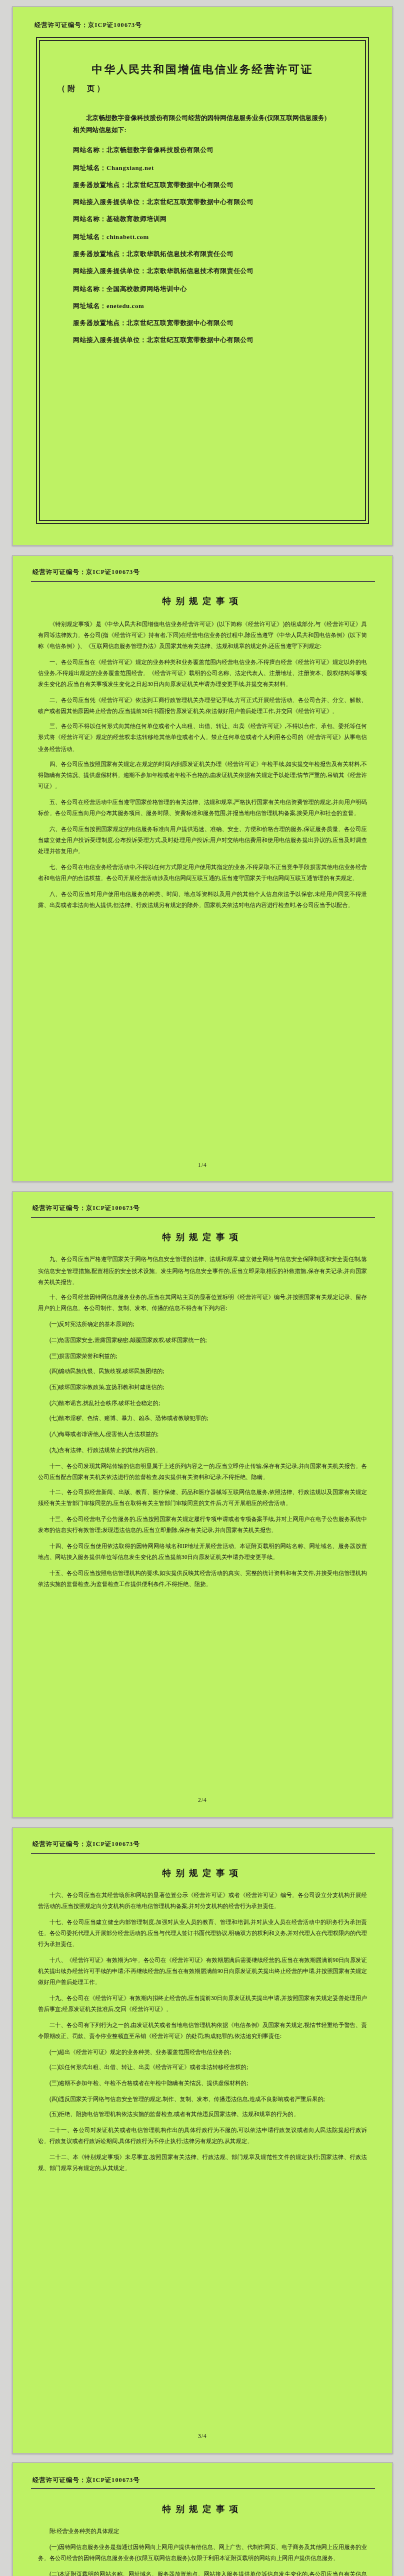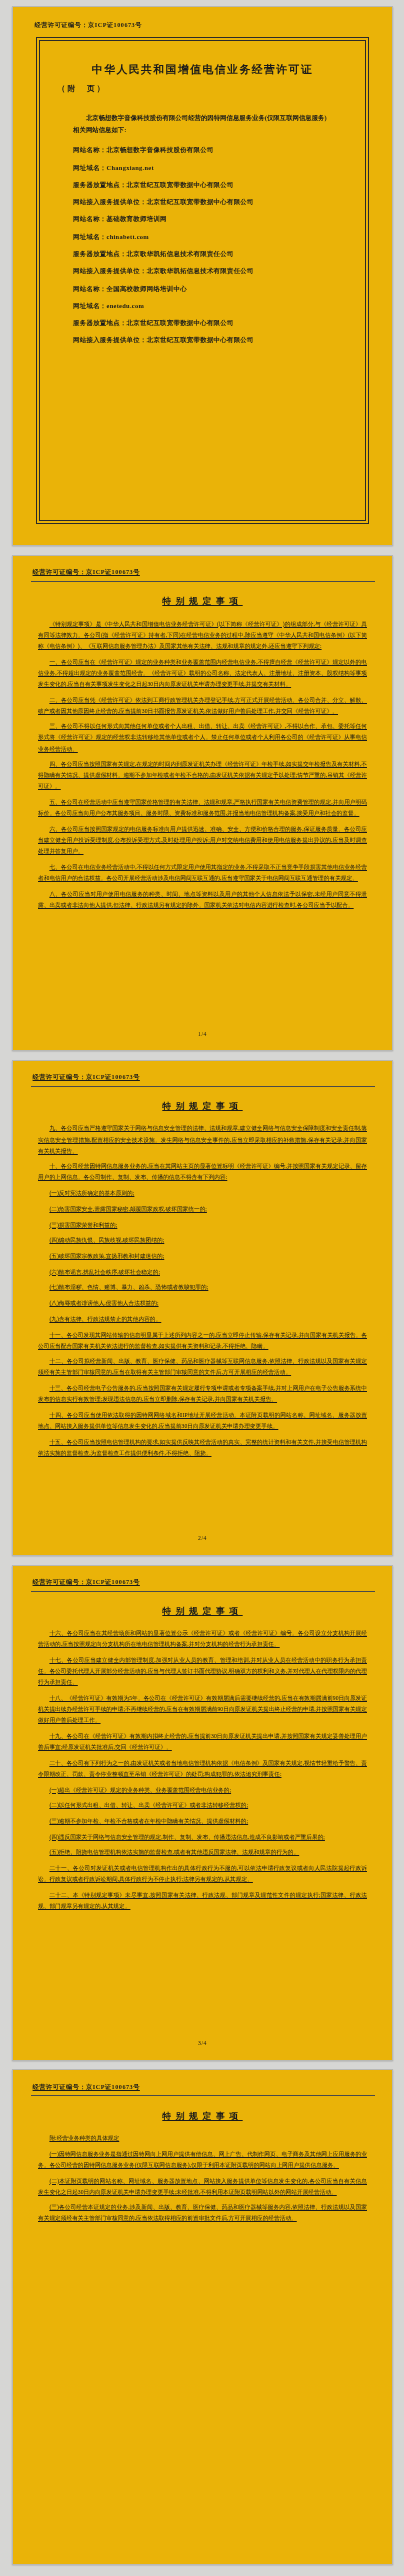--- a/index.html
+++ b/index.html
@@ -5,21 +5,21 @@
   html,body{margin:0;padding:0;}
   body{
     background:#d6d6d4;
     font-family:"Liberation Serif","DejaVu Serif",serif;
     color:#1b1b1b;
     width:405px;
   }
   .page{
     width:381px;
     margin:6.2px auto 8.8px;
-    background:#eab308;
+    background:#bef264;
     border:0.5px solid #b8b8b4;
     box-shadow:0 0.5px 1.5px rgba(0,0,0,.25);
     position:relative;
     box-sizing:border-box;
     overflow:hidden;
   }
   
   .page1{height:540px;}
   .p1-header{
     position:absolute;top:13.4px;left:21.6px;
@@ -52,21 +52,21 @@
     font-size:6.4px;font-weight:bold;line-height:1.9;
     text-indent:2em;
   }
   .p1-entries{margin:3.1px 7.2px 0 15.5px;}
   .p1-entries p.p1-entry{
     margin:0 0 7.7px 0;
     font-size:6.4px;font-weight:bold;letter-spacing:0.3px;
     line-height:1.5;
   }
   
-  .pv{height:496px;text-decoration:underline;}
+  .pv{height:627px;}
   .pv-header{
     margin:0 17.5px;
     padding:12.4px 2.1px 3.6px 2.1px;
     font-size:6.2px;font-weight:bold;letter-spacing:0.5px;
     border-bottom:0.5px solid #4a4a4a;
   }
   .pv-title{
     text-align:center;
     font-family:"Liberation Sans","DejaVu Sans",sans-serif;
     font-size:8.8px;font-weight:bold;letter-spacing:4.6px;

